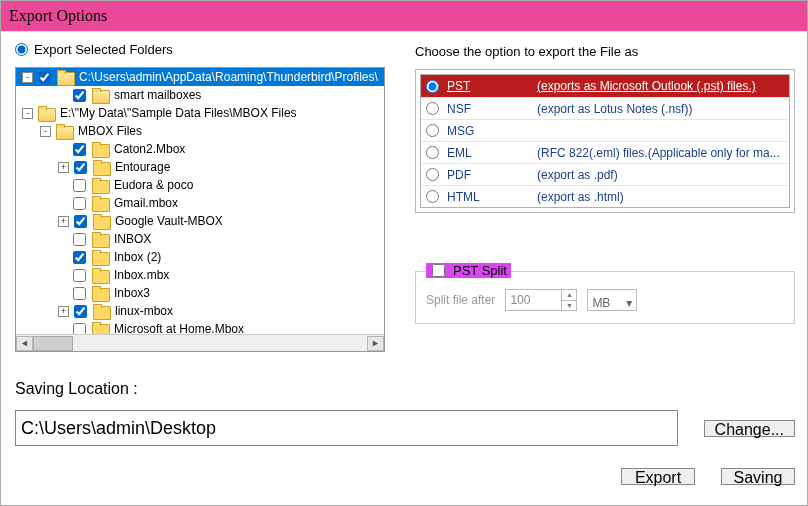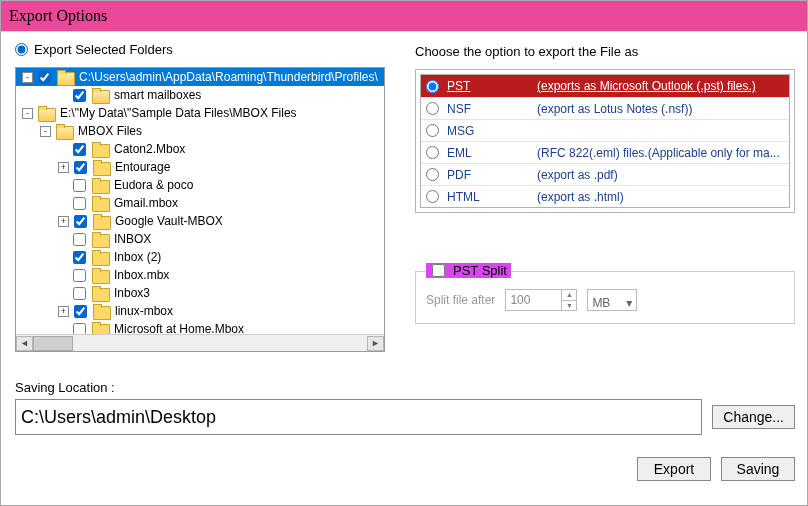--- a/index.html
+++ b/index.html
@@ -43,24 +43,24 @@
 .splitBox { border: 1px solid #ccc; margin-top: 58px; padding: 0 10px 12px 10px; position: relative; }
 .splitLegend { position: relative; top: -9px; background: #d946ef; display: inline-flex; align-items: center; gap: 6px; padding: 0 4px; font-size: 13px; }
 .splitRow { display: flex; align-items: center; gap: 10px; color: #999; }
 .numBox { display: flex; border: 1px solid #bbb; height: 22px; }
 .numBox input { width: 55px; border: none; padding: 0 4px; font-size: 12px; color: #888; outline: none; }
 .spin { width: 15px; display: flex; flex-direction: column; border-left: 1px solid #bbb; }
 .spin div { flex: 1; font-size: 7px; display: flex; align-items: center; justify-content: center; color: #777; cursor: pointer; }
 .spin div + div { border-top: 1px solid #bbb; }
 .unitSel { border: 1px solid #bbb; height: 22px; width: 50px; padding: 0 4px; display: flex; align-items: flex-end; justify-content: space-between; color: #666; cursor: pointer; }
 .saveSection { margin-top: 28px; }
-.saveLbl { font-size: 13px; margin-bottom: 4px; }
+.saveLbl { font-size: 16px; margin-bottom: 12px; }
 .saveRow { display: flex; gap: 10px; align-items: center; }
 .saveInput { flex: 1; border: 1px solid #888; height: 36px; padding: 0 5px; font-size: 18px; }
-.winBtn { border: 1px solid #888; background: #efefef; height: 24px; min-width: 74px; padding: 0 10px; font-size: 14px; cursor: pointer; }
+.winBtn { border: 1px solid #888; background: #efefef; height: 17px; min-width: 74px; padding: 0 10px; font-size: 16px; cursor: pointer; margin-left: 16px; }
 .bottomRow { margin-top: 22px; display: flex; justify-content: flex-end; gap: 10px; }
 </style>
 </head>
 <body>
 <div class="titlebar">Export Options</div>
 <div class="content">
   <div class="topSection">
     <div class="leftCol">
       <div class="radioRow">
         <label>

